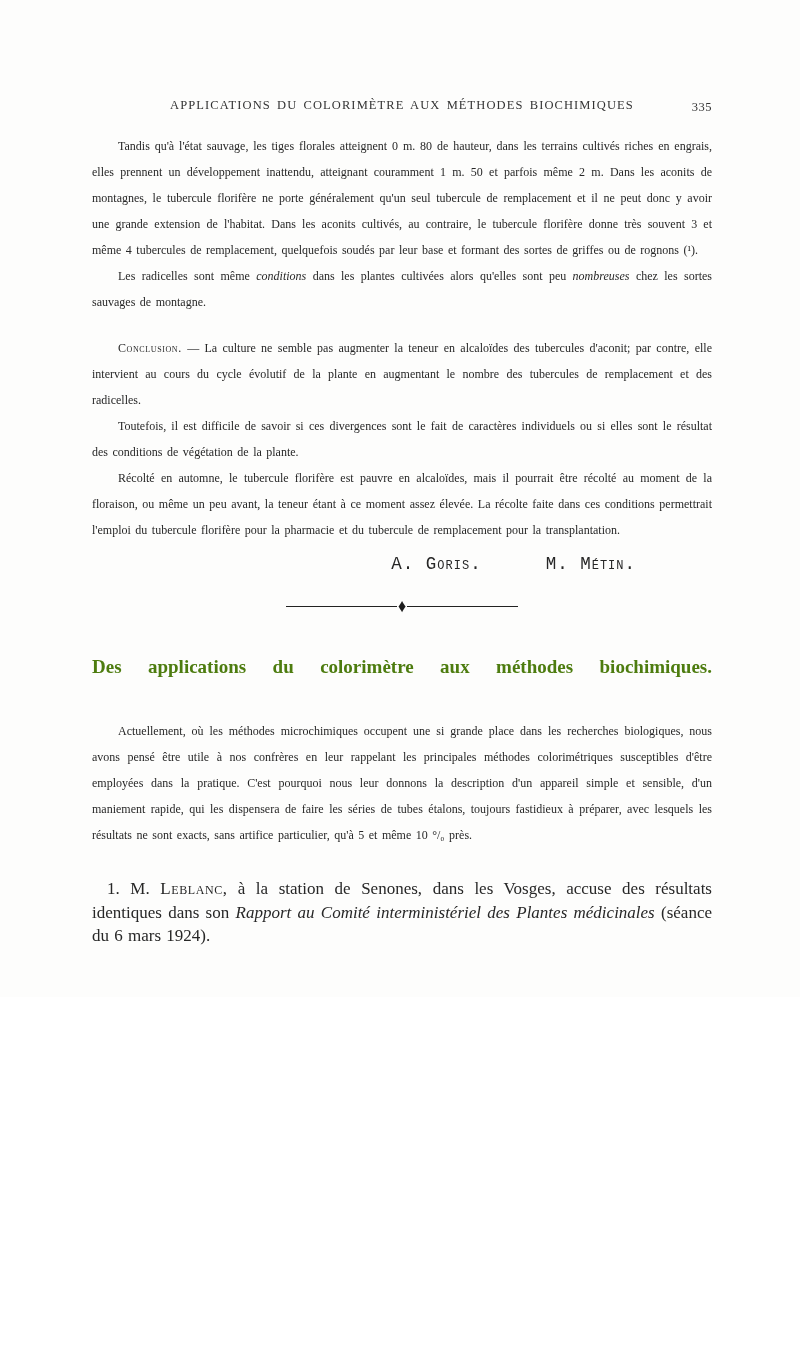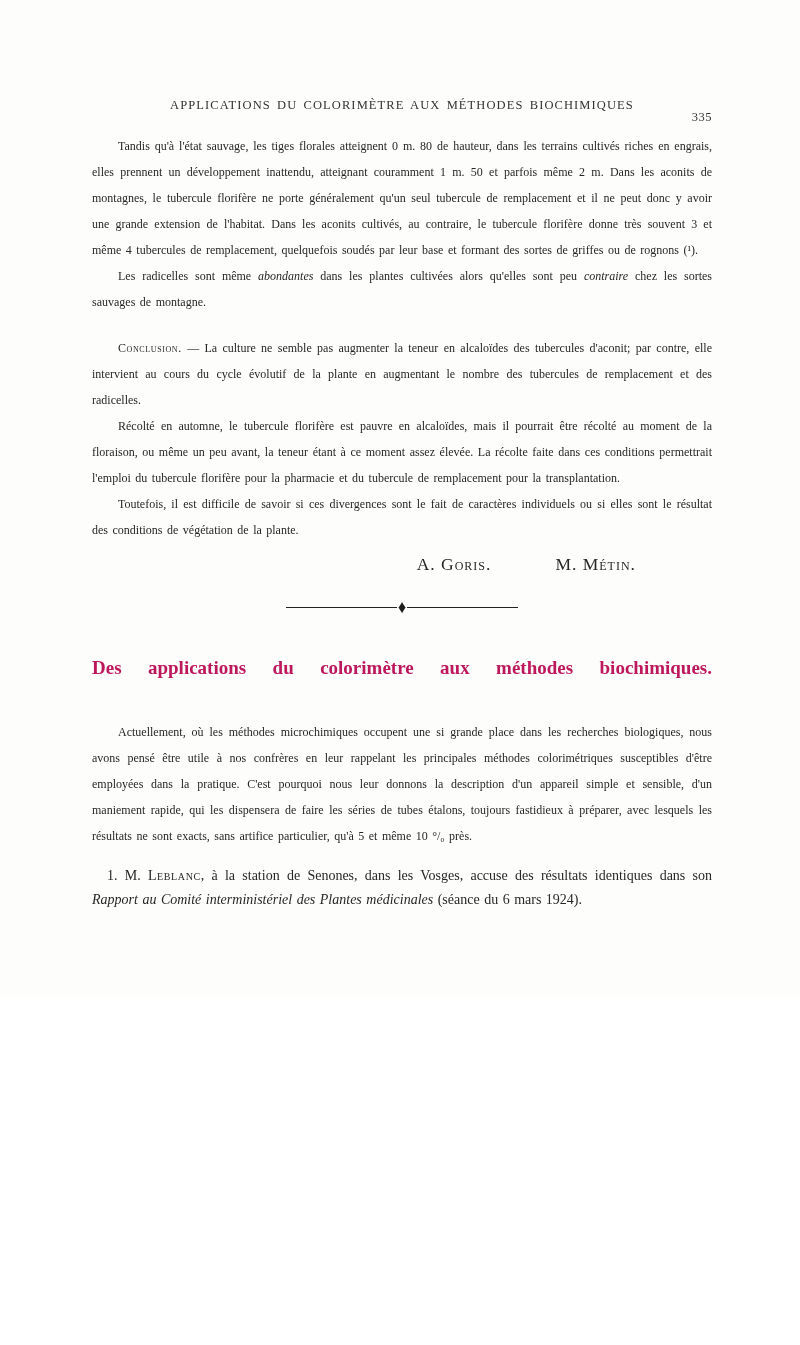--- a/index.html
+++ b/index.html
@@ -25,21 +25,21 @@
     font-size: 12.5px;
     letter-spacing: 1.1px;
     word-spacing: 2px;
     color: #333;
     text-align: center;
     white-space: nowrap;
   }
   .running-head .page-number {
     position: absolute;
     right: 0;
-    top: 12px;
+    top: 2px;
     letter-spacing: 0.5px;
   }
   
   .body-p {
     margin: 0;
     font-size: 12px;
     line-height: 26px;
     text-align: justify;
     word-spacing: 1.5px;
     text-indent: 26px;
@@ -49,21 +49,21 @@
   .sc { font-variant: small-caps; letter-spacing: 0.6px; }
   
   .signature-row {
     display: flex;
     justify-content: flex-end;
     gap: 64px;
     padding-right: 76px;
     margin-top: 11px;
     font-size: 17.5px;
   }
-  .signature-row .sig { font-variant: small-caps; letter-spacing: 1px; }
+  .signature-row .sig { font-variant: small-caps; letter-spacing: 1px; font-family: Liberation Mono, monospace; }
   
   .separator {
     display: flex;
     align-items: center;
     width: 232px;
     margin: 24px auto 0;
     height: 16px;
   }
   .separator .sep-line {
     flex: 1;
@@ -75,56 +75,56 @@
     line-height: 1;
     color: #1c1c1c;
     margin: 0 1px;
     transform: scaleY(1.15);
   }
   
   .section-title {
     margin: 42px 0 0 0;
     font-size: 19px;
     font-weight: 700;
-    color: #be185d;
+    color: #4d7c0f;
     text-align: justify;
     text-align-last: justify;
   }
   .intro-p { margin-top: 40px; }
   
   .footnote {
-    margin-top: 15px;
-    font-size: 14px;
+    margin-top: 29px;
+    font-size: 17px;
     line-height: 23.5px;
     text-align: justify;
     word-spacing: 1px;
     text-indent: 15px;
   }
 </style>
 </head>
 <body>
 
 <div class="page">
 
   <header class="running-head">
     <span>APPLICATIONS DU COLORIMÈTRE AUX MÉTHODES BIOCHIMIQUES</span>
     <span class="page-number">335</span>
   </header>
 
   <section>
     <p class="body-p">Tandis qu'à l'état sauvage, les tiges florales atteignent 0 m. 80 de hauteur, dans les terrains cultivés riches en engrais, elles prennent un développement inattendu, atteignant couramment 1 m. 50 et parfois même 2 m. Dans les aconits de montagnes, le tubercule florifère ne porte généralement qu'un seul tubercule de remplacement et il ne peut donc y avoir une grande extension de l'habitat. Dans les aconits cultivés, au contraire, le tubercule florifère donne très souvent 3 et même 4 tubercules de remplacement, quelquefois soudés par leur base et formant des sortes de griffes ou de rognons (¹).</p>
 
-    <p class="body-p"><span>Les radicelles sont même </span><span class="italic">abondantes</span><span> dans les plantes cultivées alors qu'elles sont peu </span><span class="italic">contraire</span><span> chez les sortes sauvages de montagne.</span></p>
+    <p class="body-p"><span>Les radicelles sont même </span><span class="italic">conditions</span><span> dans les plantes cultivées alors qu'elles sont peu </span><span class="italic">nombreuses</span><span> chez les sortes sauvages de montagne.</span></p>
 
     <p class="body-p space-before"><span class="sc">Conclusion.</span><span> — La culture ne semble pas augmenter la teneur en alcaloïdes des tubercules d'aconit; par contre, elle intervient au cours du cycle évolutif de la plante en augmentant le nombre des tubercules de remplacement et des radicelles.</span></p>
 
 
+    <p class="body-p">Toutefois, il est difficile de savoir si ces divergences sont le fait de caractères individuels ou si elles sont le résultat des conditions de végétation de la plante.</p>
+
     <p class="body-p">Récolté en automne, le tubercule florifère est pauvre en alcaloïdes, mais il pourrait être récolté au moment de la floraison, ou même un peu avant, la teneur étant à ce moment assez élevée. La récolte faite dans ces conditions permettrait l'emploi du tubercule florifère pour la pharmacie et du tubercule de remplacement pour la transplantation.</p>
-
-    <p class="body-p">Toutefois, il est difficile de savoir si ces divergences sont le fait de caractères individuels ou si elles sont le résultat des conditions de végétation de la plante.</p>
 
     <div class="signature-row">
       <span class="sig">A. Goris.</span>
       <span class="sig">M. Métin.</span>
     </div>
   </section>
 
   <div class="separator">
     <span class="sep-line"></span>
     <span class="diamond">♦</span>

